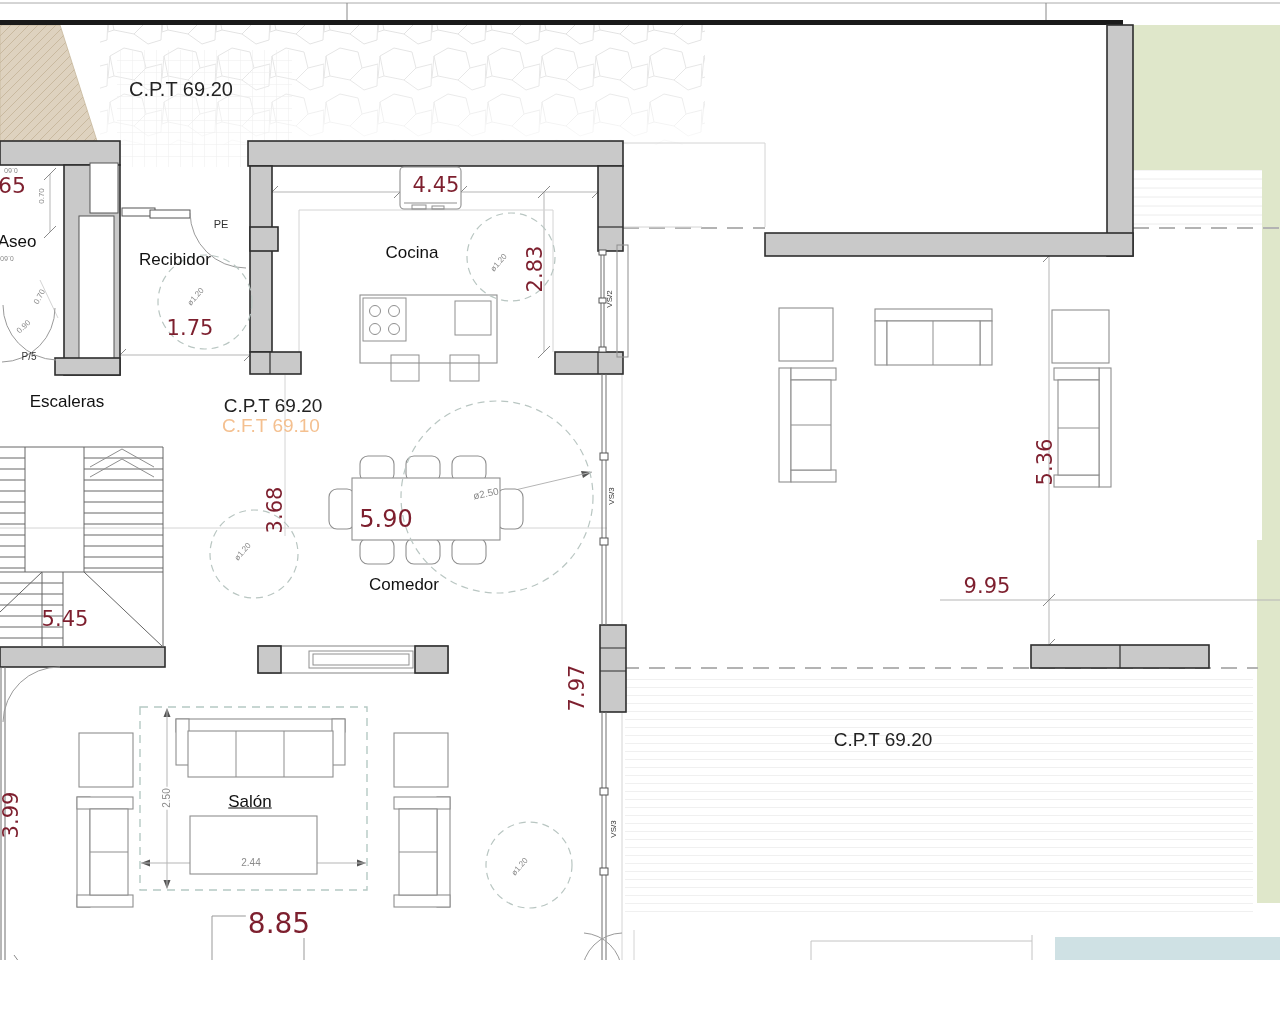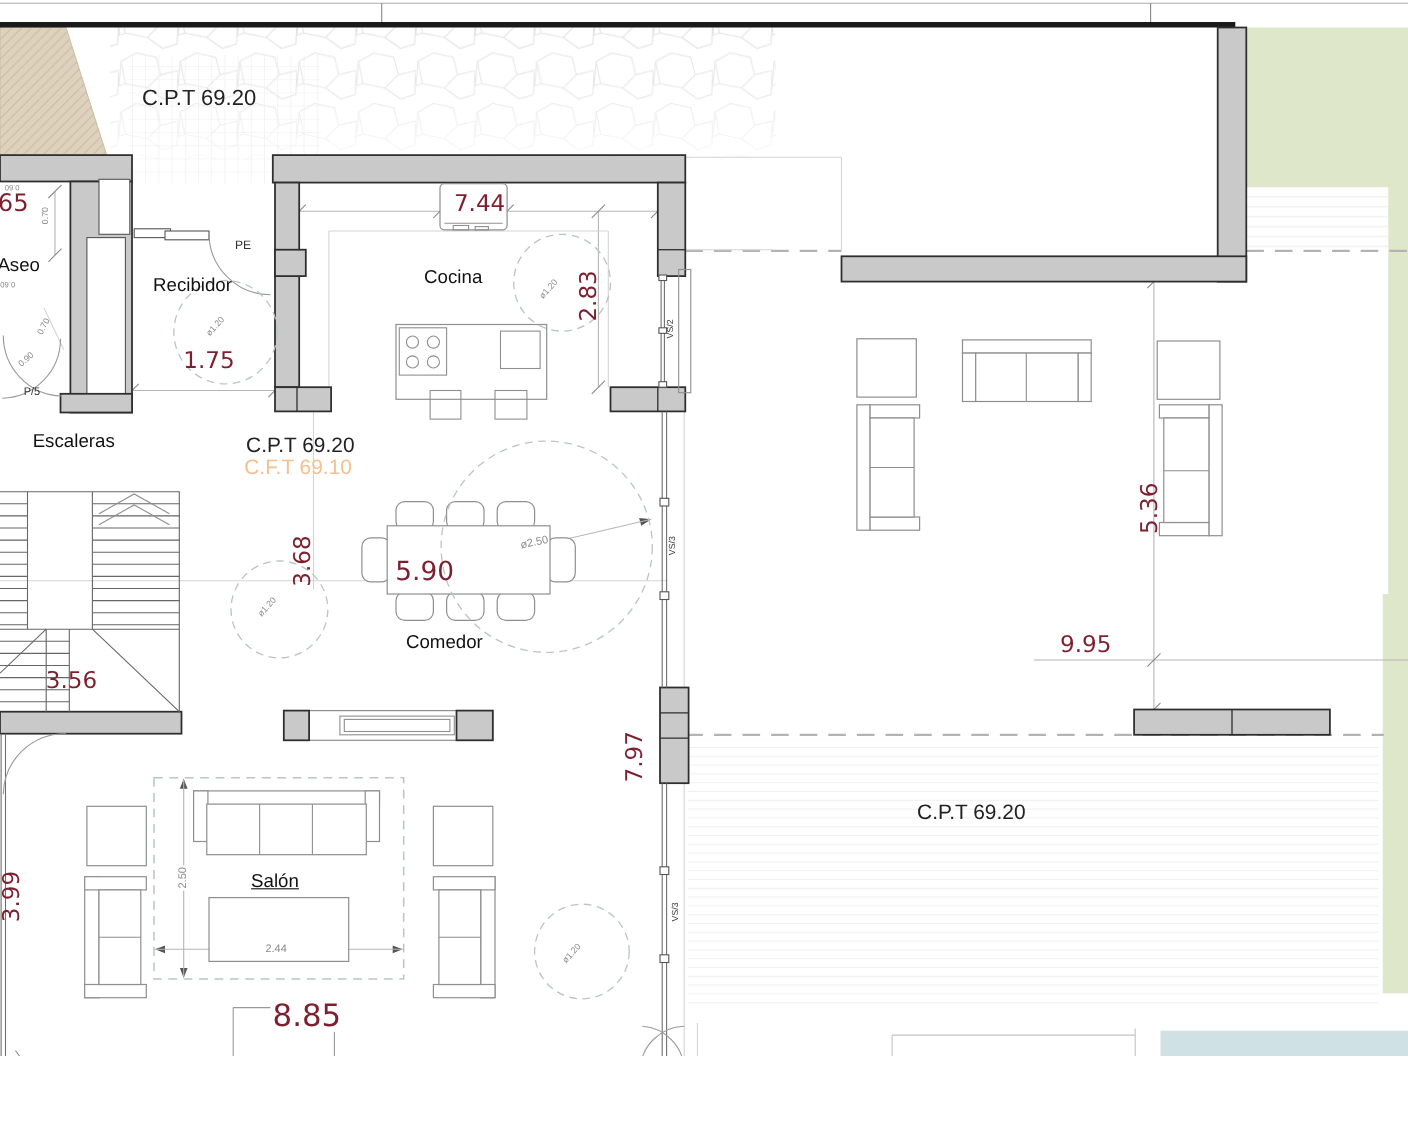--- a/index.html
+++ b/index.html
@@ -279,26 +279,26 @@
   <div class="lbl lvl" style="left:883px;top:739px;">C.P.T 69.20</div>
 
   <div class="lbl room" style="left:17px;top:241px;">Aseo</div>
   <div class="lbl room" style="left:175px;top:259px;text-align:center;">Recibidor</div>
   <div class="lbl room" style="left:412px;top:252px;">Cocina</div>
   <div class="lbl room" style="left:67px;top:401px;">Escaleras</div>
   <div class="lbl room" style="left:404px;top:584px;">Comedor</div>
   <div class="lbl room" style="left:250px;top:801px;text-decoration:underline;">Salón</div>
 
   <div class="lbl red" style="left:12px;top:186px;font-size:22px;">65</div>
-  <div class="lbl red" style="left:436px;top:185px;font-size:21px;">7.44</div>
+  <div class="lbl red" style="left:436px;top:185px;font-size:21px;">4.45</div>
   <div class="lbl red" style="left:535px;top:269px;font-size:21px;transform:translate(-50%,-50%) rotate(-90deg);">2.83</div>
   <div class="lbl red" style="left:190px;top:328px;font-size:21px;">1.75</div>
   <div class="lbl red" style="left:275px;top:510px;font-size:21px;transform:translate(-50%,-50%) rotate(-90deg);">3.68</div>
   <div class="lbl red" style="left:386px;top:519px;font-size:24px;">5.90</div>
-  <div class="lbl red" style="left:65px;top:619px;font-size:21px;">3.56</div>
+  <div class="lbl red" style="left:65px;top:619px;font-size:21px;">5.45</div>
   <div class="lbl red" style="left:577px;top:688px;font-size:21px;transform:translate(-50%,-50%) rotate(-90deg);">7.97</div>
   <div class="lbl red whitebg" style="left:279px;top:924px;font-size:28px;">8.85</div>
   <div class="lbl red" style="left:11px;top:815px;font-size:21px;transform:translate(-50%,-50%) rotate(-90deg);">3.99</div>
   <div class="lbl red" style="left:1045px;top:462px;font-size:21px;transform:translate(-50%,-50%) rotate(-90deg);">5.36</div>
   <div class="lbl red" style="left:987px;top:586px;font-size:21px;">9.95</div>
 
   <div class="lbl sm" style="left:42px;top:196px;transform:translate(-50%,-50%) rotate(-90deg);">0.70</div>
   <div class="lbl sm" style="left:40px;top:297px;transform:translate(-50%,-50%) rotate(-62deg);">0.70</div>
   <div class="lbl sm" style="left:24px;top:327px;transform:translate(-50%,-50%) rotate(-42deg);">0.90</div>
   <div class="lbl sm" style="left:11px;top:170px;font-size:7px;transform:translate(-50%,-50%) rotate(180deg);">0.60</div>

